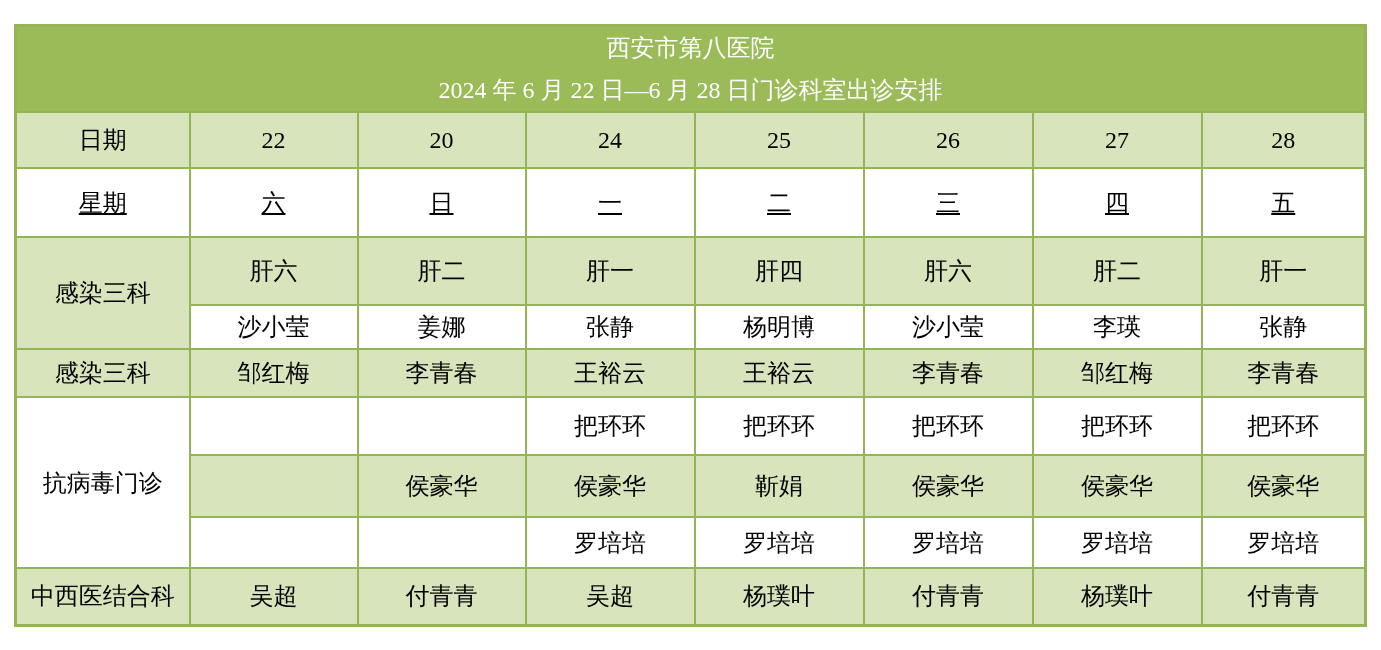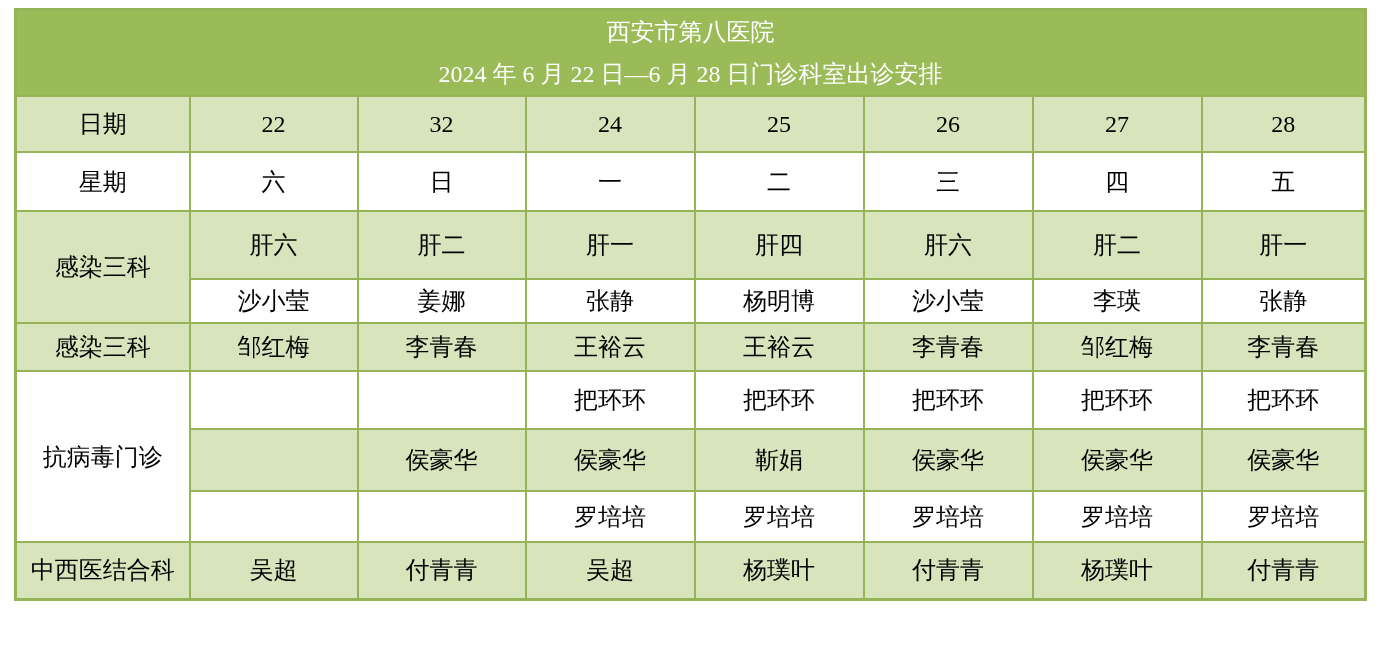--- a/index.html
+++ b/index.html
@@ -21,21 +21,21 @@
   }
   .sheet {
     position: relative;
     width: 1381px;
     height: 650px;
     overflow: hidden;
   }
   table.schedule {
     position: absolute;
     left: 14px;
-    top: 8px;
+    top: 24px;
     width: 1353px;
     border-collapse: collapse;
     table-layout: fixed;
     border: 3px solid var(--green-border);
   }
   table.schedule td, table.schedule th {
     border: 2px solid var(--green-border);
     text-align: center;
     vertical-align: middle;
     font-size: 24px;
@@ -48,21 +48,21 @@
     background: var(--green);
     color: var(--title-text);
     font-size: 25px;
     line-height: 42px;
     font-weight: normal;
   }
   .bg-light { background: var(--green-light); }
   .bg-white { background: #ffffff; }
   tr.r-title  { height: 86px; }
   tr.r-date   { height: 56px; font-family: Liberation Serif, serif; }
-  tr.r-week   { height: 59px; }
+  tr.r-week   { height: 69px; text-decoration: underline; }
   tr.r-liver1 { height: 68px; }
   tr.r-liver2 { height: 44px; }
   tr.r-infect { height: 48px; }
   tr.r-av1    { height: 58px; }
   tr.r-av2    { height: 62px; }
   tr.r-av3    { height: 51px; }
   tr.r-tcm    { height: 57px; }
 </style>
 </head>
 <body>
@@ -84,21 +84,21 @@
         <tr class="r-title">
       <th class="title-cell" colspan="8">
         <div>西安市第八医院</div>
         <div>2024 年 6 月 22 日—6 月 28 日门诊科室出诊安排</div>
       </th>
     </tr>
 
     <tr class="r-date">
       <td class="bg-light">日期</td>
       <td class="bg-light">22</td>
-      <td class="bg-light">32</td>
+      <td class="bg-light">20</td>
       <td class="bg-light">24</td>
       <td class="bg-light">25</td>
       <td class="bg-light">26</td>
       <td class="bg-light">27</td>
       <td class="bg-light">28</td>
     </tr>
 
     <tr class="r-week">
       <td class="bg-white">星期</td>
       <td class="bg-white">六</td>

